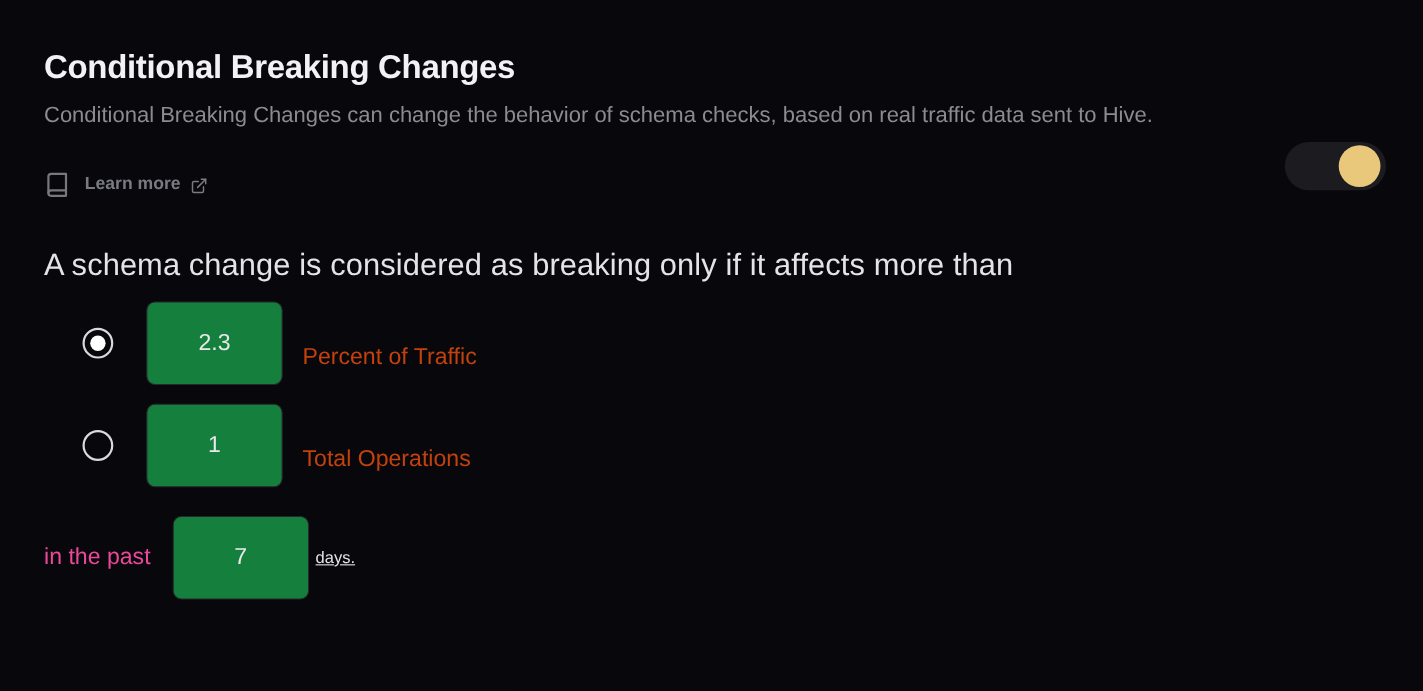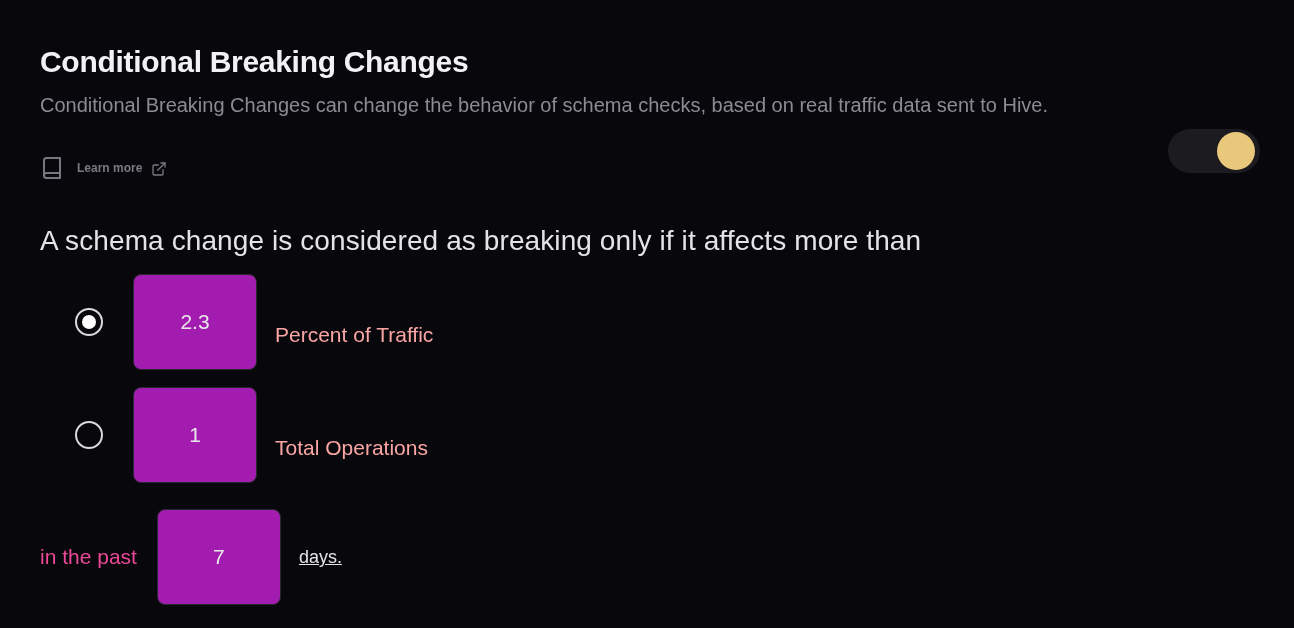--- a/index.html
+++ b/index.html
@@ -71,21 +71,21 @@
     gap: 13px;
     margin-top: 36px;
   }
   .book-icon {
     width: 24px;
     height: 24px;
     display: inline-block;
     color: #77777f;
   }
   .learn-link {
-    font-size: 12px;
+    font-size: 16px;
     font-weight: 700;
     color: #7a7a83;
     text-decoration: none;
     display: inline-flex;
     align-items: center;
     gap: 9px;
     cursor: pointer;
   }
   .ext-icon {
     width: 16px;
@@ -127,53 +127,53 @@
     top: 50%;
     left: 50%;
     transform: translate(-50%, -50%);
     width: 14px;
     height: 14px;
     border-radius: 50%;
     background: #ffffff;
   }
   .num-input {
     width: 124px;
-    height: 96px;
+    height: 76px;
     box-sizing: border-box;
-    background: #a21caf;
+    background: #15803d;
     border: 1px solid #27272d;
     border-radius: 8px;
     color: #e8e8ea;
     font-size: 21px;
     font-family: "Liberation Sans", sans-serif;
     text-align: center;
     outline: none;
   }
   .unit-label {
     font-size: 21px;
-    color: #fca5a5;
+    color: #c2410c;
     margin-left: 18px;
     margin-top: 26px;
   }
   .past-row {
     display: flex;
     align-items: center;
     margin-top: 26px;
   }
   .past-text {
     font-size: 21px;
     color: #ec4899;
   }
   .past-row .num-input {
     margin-left: 20px;
   }
   .past-row .days-text {
-    font-size: 18px;
+    font-size: 15px;
     color: #e4e4e7;
-    margin-left: 18px;
+    margin-left: 6px;
     text-decoration: underline;
   }
 </style>
 </head>
 <body>
 
 <div class="panel">
 
   <h1 class="title">Conditional Breaking Changes</h1>
 

